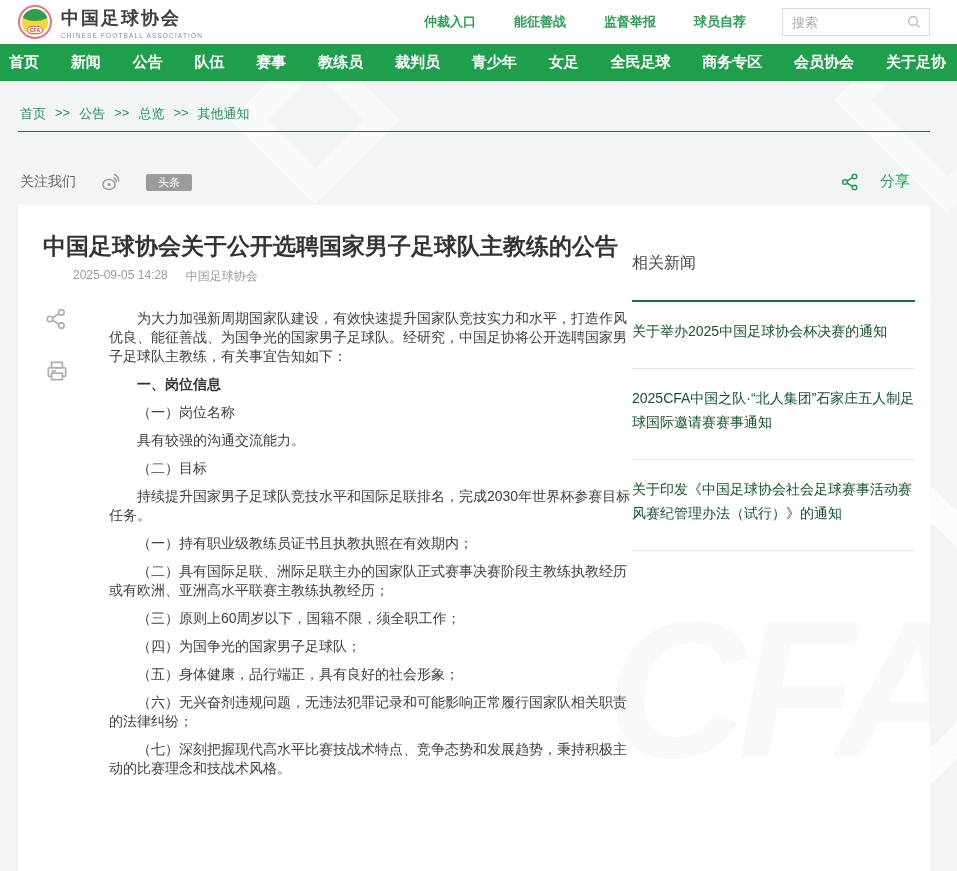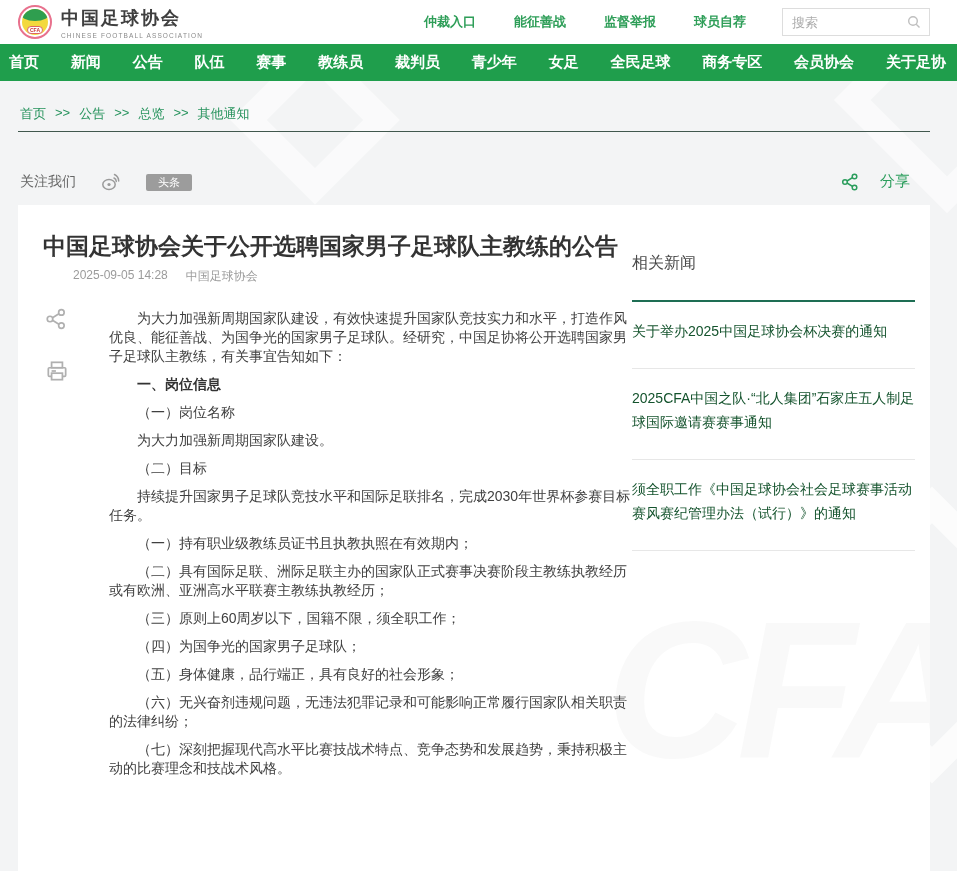--- a/index.html
+++ b/index.html
@@ -205,34 +205,34 @@
         <line x1="7" y1="12" x2="11" y2="12"></line>
       </svg>
     </span>
   </div>
 
   <article class="body">
 
   <p>为大力加强新周期国家队建设，有效快速提升国家队竞技实力和水平，打造作风优良、能征善战、为国争光的国家男子足球队。经研究，中国足协将公开选聘国家男子足球队主教练，有关事宜告知如下：</p>
       <p class="bold">一、岗位信息</p>
       <p>（一）岗位名称</p>
-      <p>为大力加强新周期国家队建设。</p>
+      <p>具有较强的沟通交流能力。</p>
       <p>（二）目标</p>
       <p>持续提升国家男子足球队竞技水平和国际足联排名，完成2030年世界杯参赛目标任务。</p>
       <p>（一）持有职业级教练员证书且执教执照在有效期内；</p>
       <p>（二）具有国际足联、洲际足联主办的国家队正式赛事决赛阶段主教练执教经历或有欧洲、亚洲高水平联赛主教练执教经历；</p>
       <p>（三）原则上60周岁以下，国籍不限，须全职工作；</p>
       <p>（四）为国争光的国家男子足球队；</p>
       <p>（五）身体健康，品行端正，具有良好的社会形象；</p>
       <p>（六）无兴奋剂违规问题，无违法犯罪记录和可能影响正常履行国家队相关职责的法律纠纷；</p>
       <p>（七）深刻把握现代高水平比赛技战术特点、竞争态势和发展趋势，秉持积极主动的比赛理念和技战术风格。</p>
     </article>
 
   <aside class="sidebar">
     <div class="sidebar-title">相关新闻</div>
     <div class="sidebar-list">
 
     <div class="sidebar-item">关于举办2025中国足球协会杯决赛的通知</div>
         <div class="sidebar-item">2025CFA中国之队·“北人集团”石家庄五人制足球国际邀请赛赛事通知</div>
-        <div class="sidebar-item">须全职工作《中国足球协会社会足球赛事活动赛风赛纪管理办法（试行）》的通知</div>
+        <div class="sidebar-item">关于印发《中国足球协会社会足球赛事活动赛风赛纪管理办法（试行）》的通知</div>
       </div>
   </aside>
 </main>
 
 </body></html>

